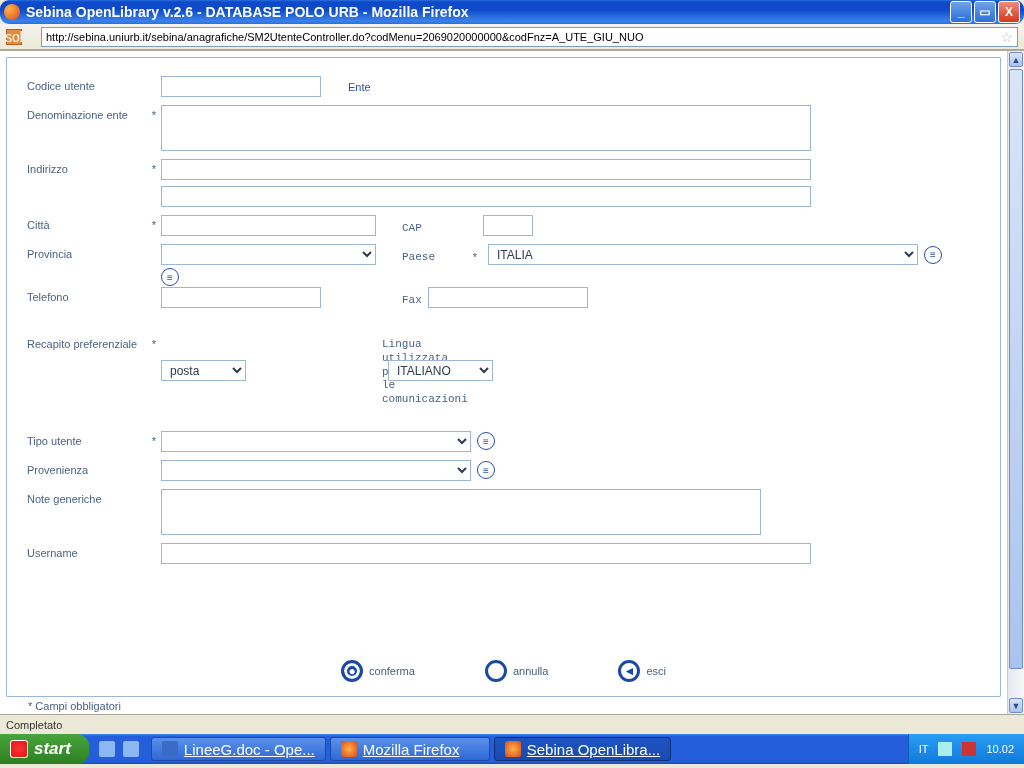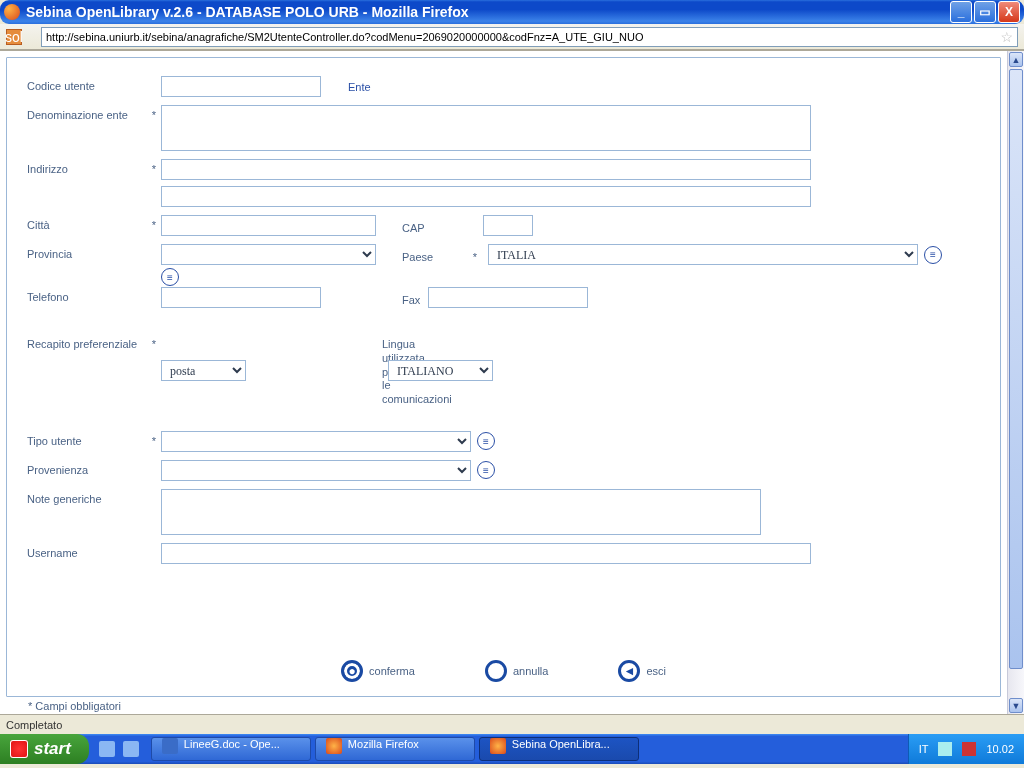--- a/index.html
+++ b/index.html
@@ -60,34 +60,34 @@
   .formpanel {
     border:1px solid #9bb7d7; border-radius:1px; margin-right:17px;
     padding:18px 20px 14px 20px; color:#4a6285;
     height: 640px; position:relative;
   }
   .row { display:flex; align-items:flex-start; margin-bottom:8px; }
   .lbl { width:120px; padding-top:4px; color:#4a6285; }
   .req { width:14px; padding-top:4px; text-align:center; color:#4a6285; }
   .fld { display:flex; gap:6px; align-items:center; flex-wrap:wrap; }
   input[type=text], textarea, select {
-    border:1px solid #9bb7d7; background:#fff; font-family:Liberation Serif, serif; font-size:12px;
+    border:1px solid #9bb7d7; background:#fff; font-family:Liberation Sans, sans-serif; font-size:12px;
     padding:2px 4px; color:#2e3b4e;
   }
   input[type=text]{height:21px;}
   textarea{resize:none;}
   select{height:21px;background:#fff;}
   .ro { background:#ece9d8; }
   .ente-link { color:#2a4fa6; text-decoration:none; margin-left:21px; }
   .info-ic {
     width:18px;height:18px;border:1.5px solid #2a4fa6;border-radius:50%;
     display:inline-flex;align-items:center;justify-content:center;color:#2a4fa6;font-size:10px;font-weight:bold;
     background:#fff;
   }
-  .lbl2 { color:#4a6285; width:110px; padding-top:4px; }
+  .lbl2 { color:#4a6285; width:110px; padding-top:4px;font-family:Liberation Mono, monospace; }
   .actions { position:absolute; left:0; right:0; bottom:14px; display:flex; justify-content:center; gap:70px; }
   .actbtn { display:flex; align-items:center; gap:6px; color:#4a6285; cursor:pointer; }
   .act-ic {
     width:22px;height:22px;border:3px solid #1a4aa3;border-radius:50%;background:#fff;
     display:flex;align-items:center;justify-content:center;color:#1a4aa3;font-size:12px;font-weight:bold;
   }
   .act-ic.filled { background:#1a4aa3; color:#fff; box-shadow:inset 0 0 0 3px #fff; }
   .footnote { position:absolute; left:28px; bottom:2px; color:#4a6285; }
   
   .statusbar { height:20px;background:#ece9d8;border-top:1px solid #aca899;display:flex;align-items:center;padding:0 6px;font-size:11px;color:#333; }
@@ -98,23 +98,24 @@
   }
   .startbtn {
     background:linear-gradient(to bottom,#48a53c,#2d7f22);
     border-radius:0 12px 12px 0;padding:0 18px 0 10px;display:flex;align-items:center;gap:6px;
     font-style:italic;font-weight:bold;font-size:17px;
   }
   .startorb{width:18px;height:18px;border-radius:3px;background:radial-gradient(circle,#f33,#d11);box-shadow:0 0 0 1px #fff inset;}
   .ql { display:flex;align-items:center;gap:8px;padding:0 10px; }
   .ql .qi{width:16px;height:16px;background:#8bb7f3;border-radius:2px;}
   .taskbtn {
-    margin:3px 2px;padding:0 10px;min-width:160px;display:flex;gap:6px;
+    margin:3px 2px;padding:0 10px;min-width:160px;display:flex;align-items:center;gap:6px;
     background:linear-gradient(to bottom,#5a91ea,#2f68d5);border:1px solid #1e4aa8;border-radius:3px;
-    font-size:11px;
+    font-size:15px;
+    text-decoration:underline;
   }
   .taskbtn.active{background:linear-gradient(to bottom,#1d54c3,#1a4aad);border:1px solid #0d2f78;}
   .taskbtn .ti{width:16px;height:16px;background:#fff;border-radius:2px;}
   .tray{margin-left:auto;background:linear-gradient(to bottom,#2a9df5,#0f7ad9);display:flex;align-items:center;gap:10px;padding:0 10px;border-left:1px solid #0d5bb5;}
   .trayico{width:14px;height:14px;background:#aee;}  
   .provincia-wrap{position:relative;}
   .provincia-info{position:absolute;left:0;top:24px;}
 </style>
 </head>
 <body>

